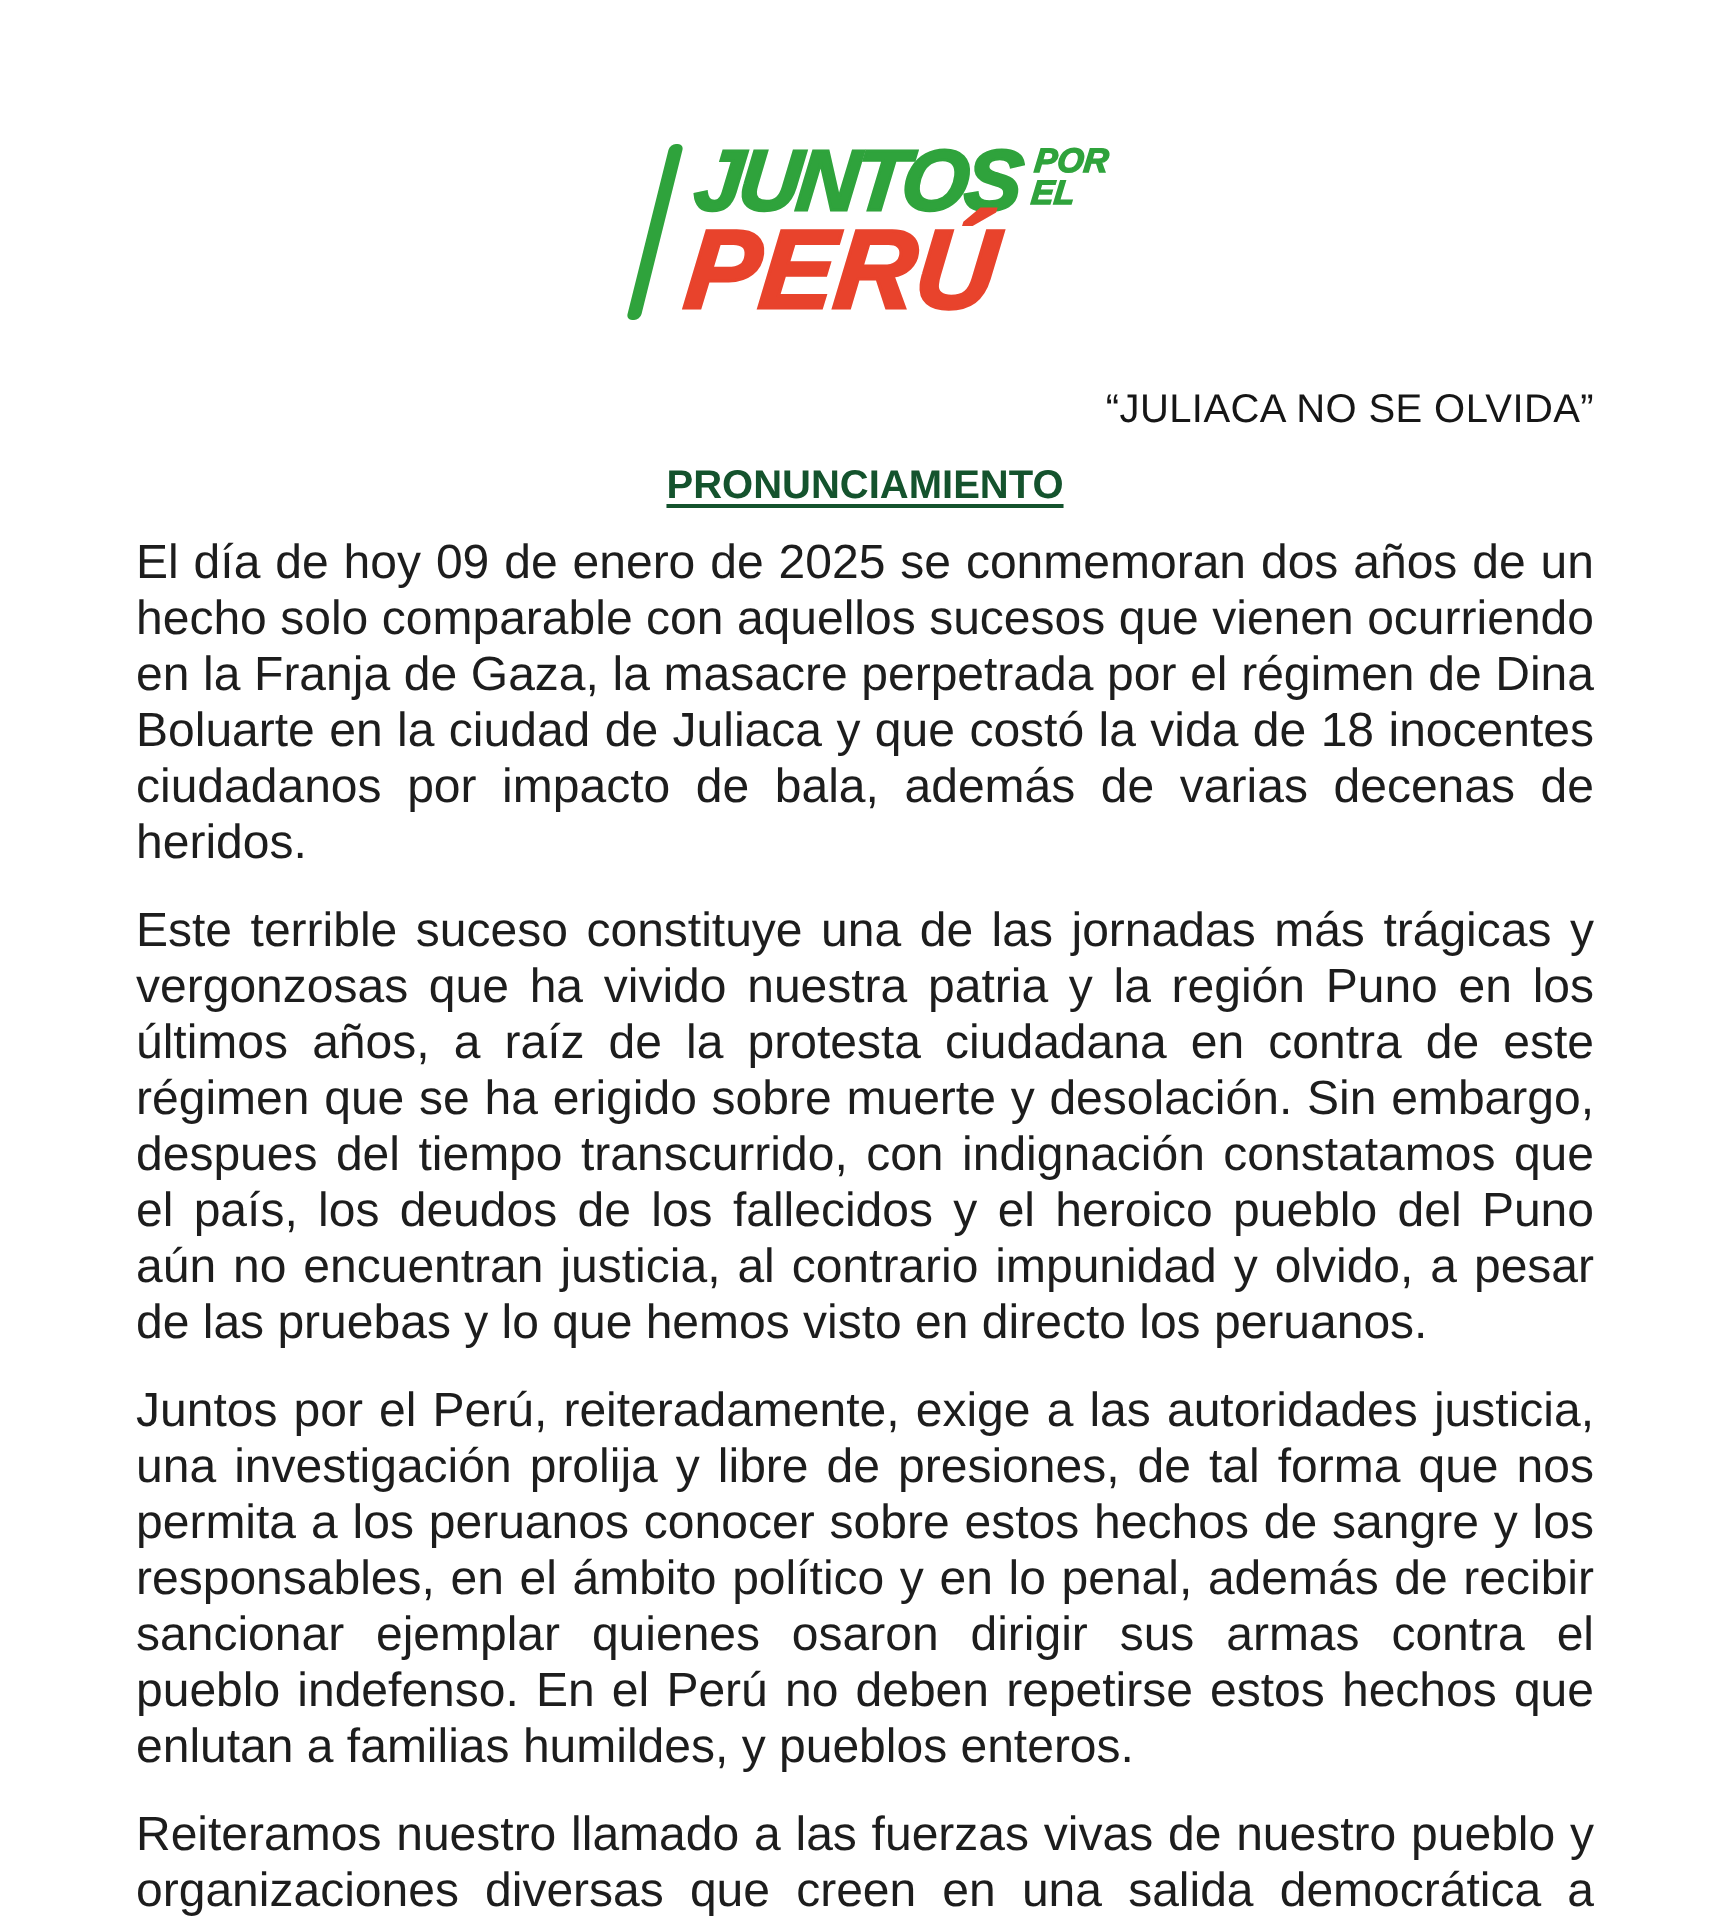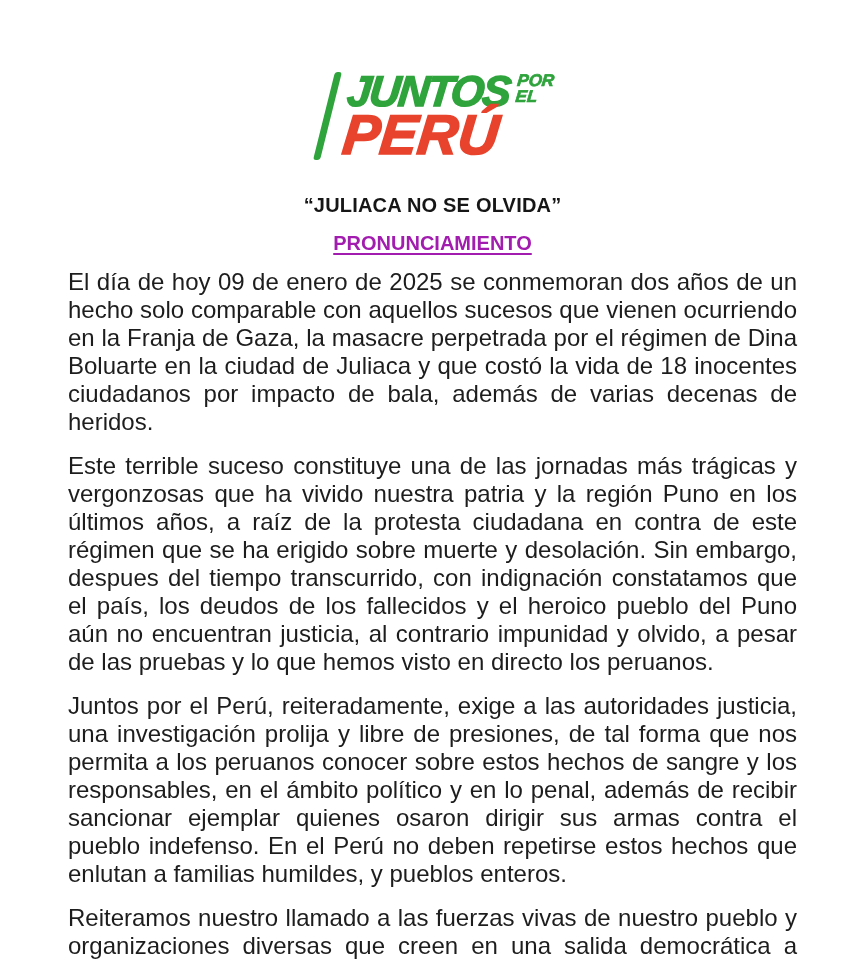--- a/index.html
+++ b/index.html
@@ -70,32 +70,32 @@
     letter-spacing: 0px;
     color: var(--jp-red);
     -webkit-text-stroke: 1.6px var(--jp-red);
     line-height: 0.92;
     margin-top: -2px;
   }
 
   
   .slogan {
     margin-top: 22px;
-    text-align: center;
+    text-align: right;
     font-size: 20px;
-    font-weight: bold;
+    font-weight: normal;
     letter-spacing: 0.2px;
     color: #161616;
   }
   .doc-title {
     margin-top: 15px;
     text-align: center;
     font-size: 20px;
     font-weight: bold;
-    color: #a21caf;
+    color: #14532d;
   }
   .doc-title span {
     text-decoration: underline;
     text-decoration-thickness: 2px;
     text-underline-offset: 3px;
   }
 
   
   .body { margin-top: 13px; }
   .body p {

